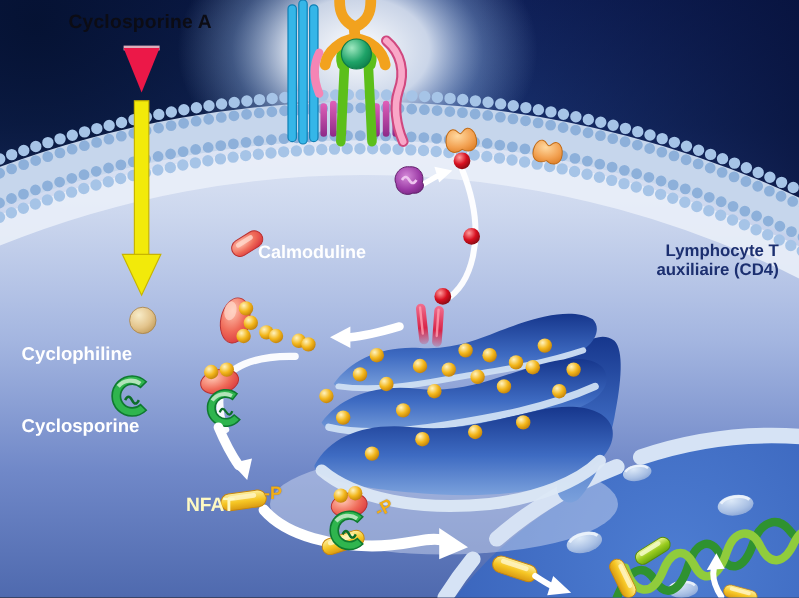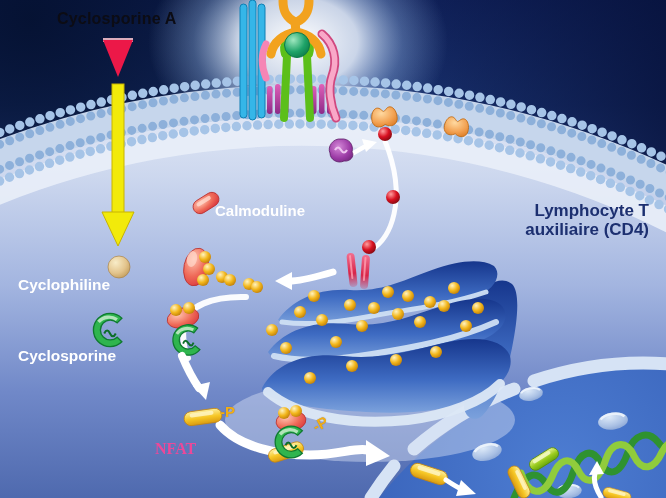--- a/index.html
+++ b/index.html
@@ -2,24 +2,24 @@
 <html><head>
 <meta charset="utf-8">
 <style>
   html,body{margin:0;padding:0;background:#222;}
   #stage{position:relative;width:666px;height:498px;overflow:hidden;
          font-family:"Liberation Sans",sans-serif;}
   #stage svg{position:absolute;left:0;top:0;}
   .lbl{position:absolute;font-weight:bold;line-height:1.12;white-space:pre-line;}
   .lbl-drug{left:57px;top:10px;font-size:16px;color:#0c0c14;letter-spacing:.2px;}
   .lbl-calmodulin{left:215px;top:203px;font-size:15px;color:#ffffff;}
-  .lbl-cell{right:17px;top:201px;font-size:17px;color:#1c2f70;text-align:right;}
-  .lbl-cyclophilin{left:18px;top:276px;font-size:15.5px;color:#ffffff;}
+  .lbl-cell{right:17px;top:201px;font-size:14px;color:#1c2f70;text-align:right;}
+  .lbl-cyclophilin{left:18px;top:287px;font-size:15.5px;color:#ffffff;}
   .lbl-calcineurin{left:18px;top:347px;font-size:15.5px;color:#ffffff;}
-  .lbl-nfat{left:155px;top:440px;font-size:16px;color:#ec4899;font-family:Liberation Serif, serif;}
+  .lbl-nfat{left:155px;top:413px;font-size:16px;color:#fef9c3;}
   .lbl-p{font-size:15px;color:#f2ae14;text-shadow:0 0 1px rgba(20,30,90,.45);}
   .lbl-p1{left:220px;top:404px;}
   .lbl-p2{left:313px;top:416px;transform:rotate(-28deg);}
 </style>
 </head>
 <body>
 
 <div id="stage">
 <svg width="666" height="498" viewBox="0 0 666 498">
   <defs>

